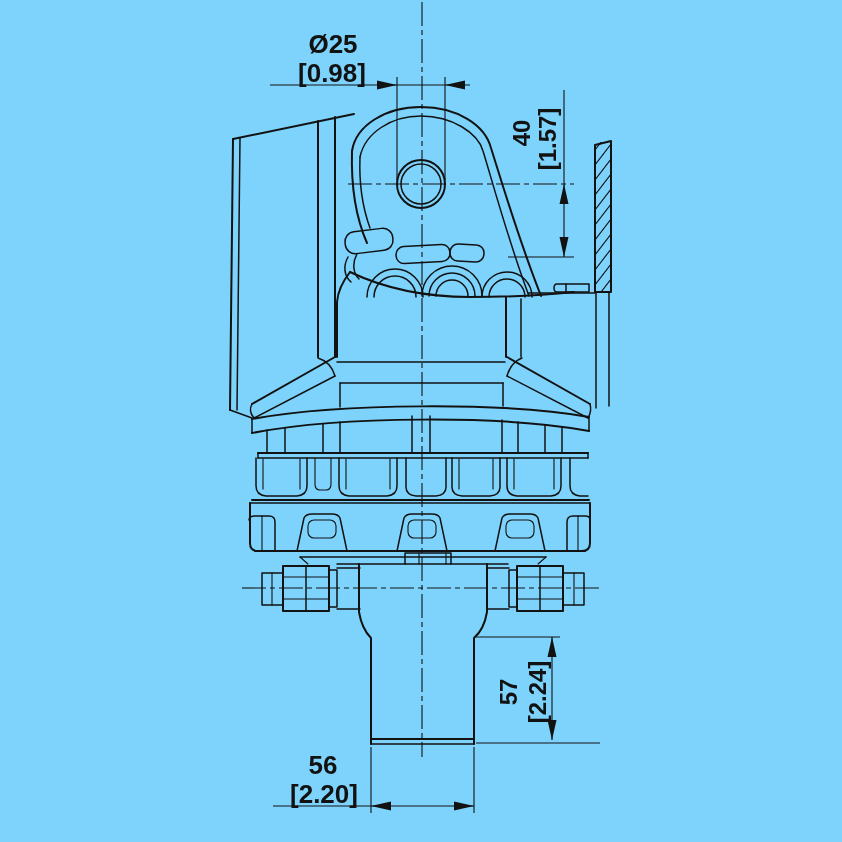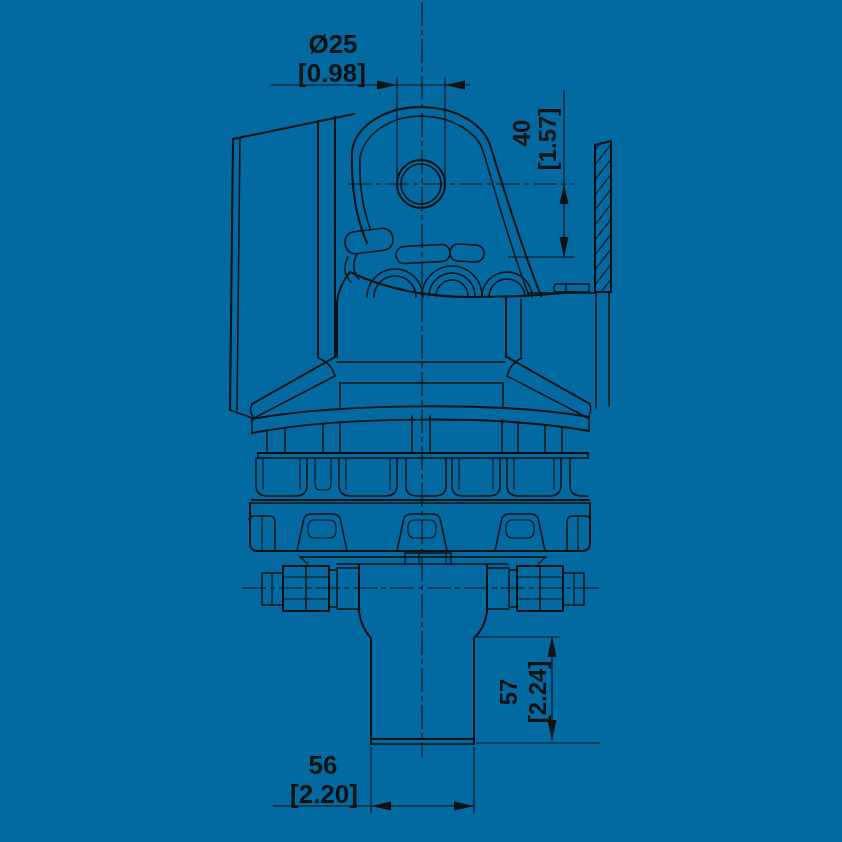--- a/index.html
+++ b/index.html
@@ -1,16 +1,16 @@
 <!DOCTYPE html>
 <html><head>
 <meta charset="utf-8">
 <style>
   html,body{margin:0;padding:0;background:#ffffff;}
-  #stage{position:relative;width:842px;height:842px;background:#0369a1;overflow:hidden;
+  #stage{position:relative;width:842px;height:842px;background:#7dd3fc;overflow:hidden;
          font-family:"Liberation Sans", sans-serif;}
   svg{position:absolute;left:0;top:0;}
   .outline{fill:none;stroke:#121212;stroke-width:2;stroke-linejoin:round;stroke-linecap:round;}
   .detail{fill:none;stroke:#121212;stroke-width:1.5;stroke-linejoin:round;stroke-linecap:round;}
   .fine{fill:none;stroke:#121212;stroke-width:1.1;stroke-linecap:round;}
   .thin{fill:none;stroke:#121212;stroke-width:1.1;}
   .center{fill:none;stroke:#121212;stroke-width:1.1;stroke-dasharray:24 4 5 4;}
   .arrow{fill:#121212;stroke:none;}
   .dimtext{fill:#121212;font-family:"Liberation Sans", sans-serif;font-weight:bold;
            font-size:26px;text-anchor:middle;}

